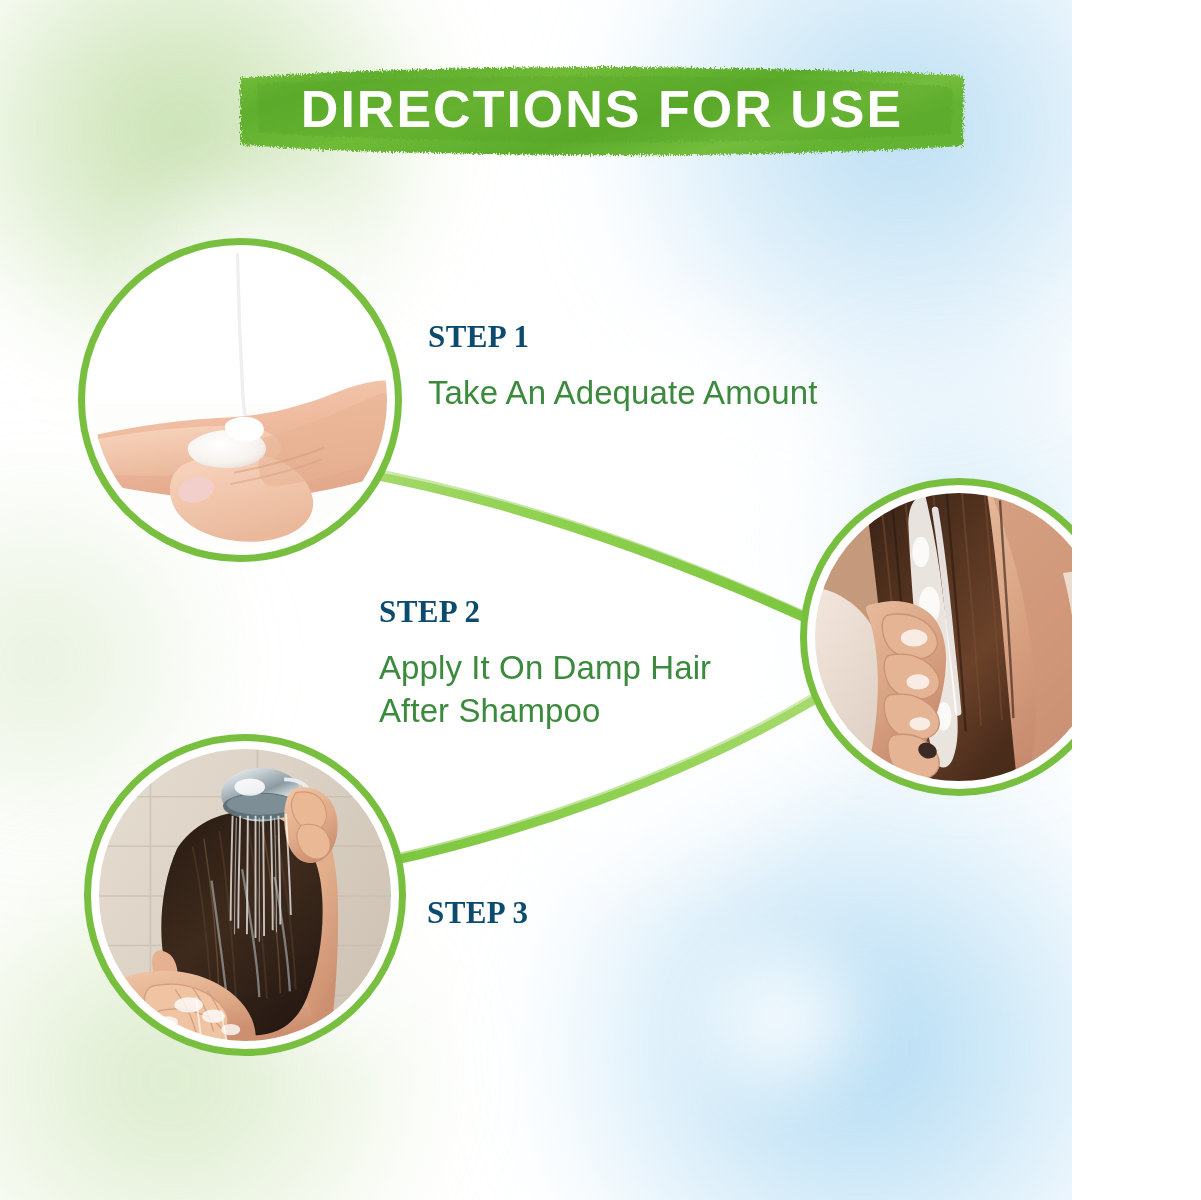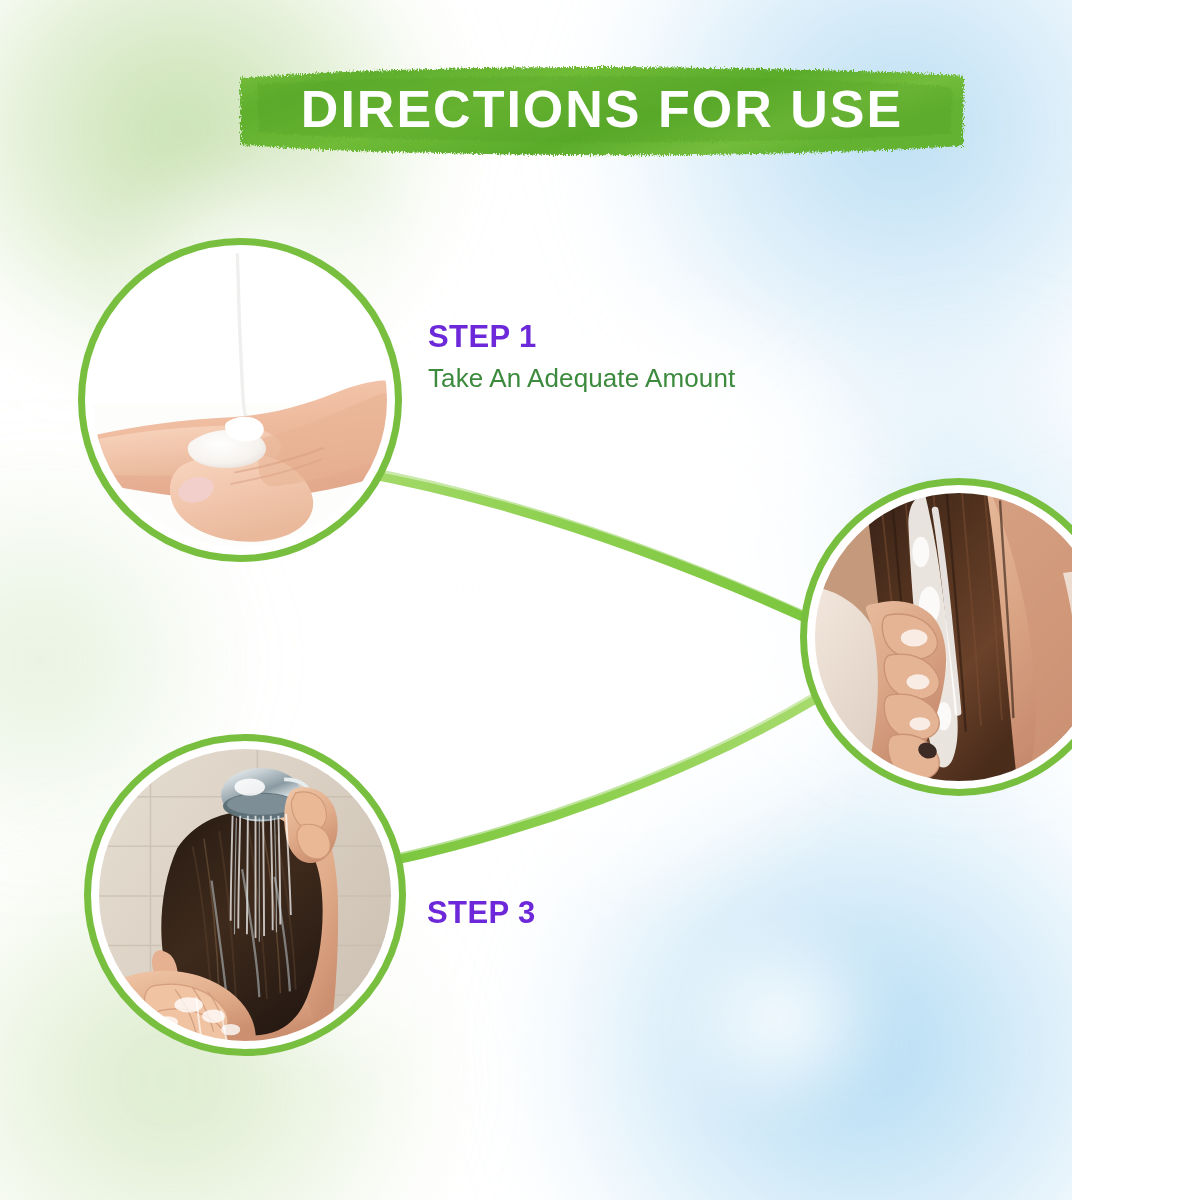--- a/index.html
+++ b/index.html
@@ -146,34 +146,34 @@
     z-index: 1;
   }
 
   #circle-step1 { left: 78px; top: 238px; width: 324px; height: 324px; }
   #circle-step2 { left: 800px; top: 478px; width: 318px; height: 318px; }
   #circle-step3 { left: 84px; top: 734px; width: 322px; height: 322px; }
 
   
   .step-block { position: absolute; }
   .step-title {
-    color: #6d28d9;
+    color: #0c4a6e;
     font-size: 31px;
     font-weight: bold;
     letter-spacing: 0.4px;
     line-height: 1.12;
-    font-family: Liberation Sans, sans-serif;
+    font-family: Liberation Serif, serif;
   }
   .step-desc {
     color: #3c8a3d;
-    font-size: 26px;
+    font-size: 33px;
     font-weight: normal;
     letter-spacing: 0.1px;
     line-height: 1.32;
-    margin-top: 6px;
+    margin-top: 16px;
     font-family: "Liberation Sans", sans-serif;
   }
   #step1-block { left: 428px; top: 320px; }
   #step2-block { left: 379px; top: 595px; }
   #step3-block { left: 427px; top: 896px; }
 </style>
 </head>
 <body>
 
 <div id="infographic">
@@ -510,18 +510,25 @@
       </svg>
     </div>
     <div class="inner-ring"></div>
   </div>
 
   <div class="step-block" id="step1-block">
     <div class="step-title">STEP 1</div>
     <div class="step-desc">Take An Adequate Amount</div>
   </div>
 
+  <div class="step-block" id="step2-block">
+    <div class="step-title">STEP 2</div>
+    <div class="step-desc">
+      <div>Apply It On Damp Hair</div>
+      <div>After Shampoo</div>
+    </div>
+  </div>
 
   <div class="step-block" id="step3-block">
     <div class="step-title">STEP 3</div>
   </div>
 
 </div>
 
 </body></html>

